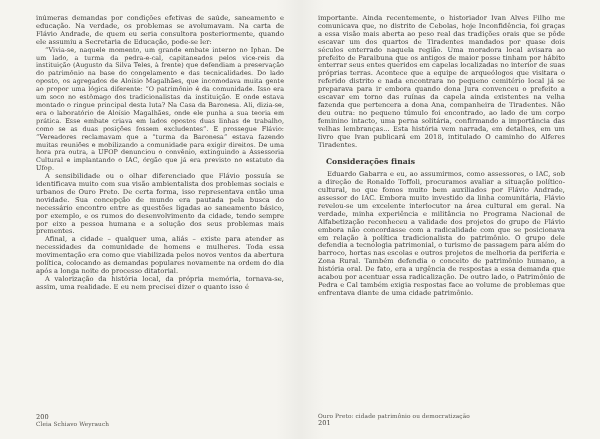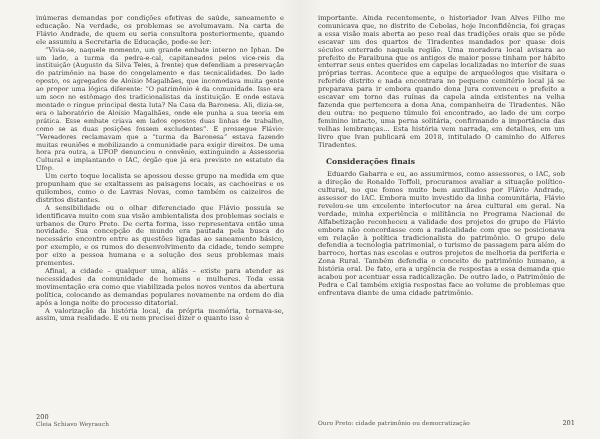--- a/index.html
+++ b/index.html
@@ -51,34 +51,33 @@
   .footer {
     position: absolute;
     bottom: 12px;
     display: flex;
     justify-content: space-between;
     align-items: baseline;
     font-size: 6px;
     color: #56544f;
   }
   .page.left  .footer { left: 36px; right: 16px; flex-direction: column; }
-  .page.right .footer { left: 18px; right: 25px; }
+  .page.right .footer { left: 18px; right: 17px; flex-direction: column; }
   .footer .page-number { font-size: 6.6px; color: #3f3e3a; }
   .footer .running { font-size: 5.8px; letter-spacing: 0.1px; }
 </style>
 </head>
 <body>
 
 <div class="spread">
 
   <div class="page left">
     <div class="page-text">
       <p class="para no-indent">inúmeras demandas por condições efetivas de saúde, saneamento e educação. Na verdade, os problemas se avolumavam. Na carta de Flávio Andrade, de quem eu seria consultora posteriormente, quando ele assumiu a Secretaria de Educação, pode-se ler:</p>
       <p class="para quote">“Vivia-se, naquele momento, um grande embate interno no Iphan. De um lado, a turma da pedra-e-cal, capitaneados pelos vice-reis da instituição (Augusto da Silva Teles, à frente) que defendiam a preservação do patrimônio na base do congelamento e das tecnicalidades. Do lado oposto, os agregados de Aloísio Magalhães, que incomodava muita gente ao propor uma lógica diferente: “O patrimônio é da comunidade. Isso era um soco no estômago dos tradicionalistas da instituição. E onde estava montado o ringue principal desta luta? Na Casa da Baronesa. Ali, dizia-se, era o laboratório de Aloísio Magalhães, onde ele punha a sua teoria em prática. Esse embate criava em lados opostos duas linhas de trabalho, como se as duas posições fossem excludentes”. E prossegue Flávio: “Vereadores reclamavam que a “turma da Baronesa” estava fazendo muitas reuniões e mobilizando a comunidade para exigir direitos. De uma hora pra outra, a UFOP denunciou o convênio, extinguindo a Assessoria Cultural e implantando o IAC, órgão que já era previsto no estatuto da Ufop.</p>
-      <p class="para">Um certo toque localista se apossou desse grupo na medida em que propunham que se exaltassem as paisagens locais, as cachoeiras e os quilombos, como o de Lavras Novas, como também os caizeiros de distritos distantes.</p>
       <p class="para">A sensibilidade ou o olhar diferenciado que Flávio possuía se identificava muito com sua visão ambientalista dos problemas sociais e urbanos de Ouro Preto. De certa forma, isso representava então uma novidade. Sua concepção de mundo era pautada pela busca do necessário encontro entre as questões ligadas ao saneamento básico, por exemplo, e os rumos do desenvolvimento da cidade, tendo sempre por eixo a pessoa humana e a solução dos seus problemas mais prementes.</p>
       <p class="para">Afinal, a cidade – qualquer uma, aliás – existe para atender as necessidades da comunidade de homens e mulheres. Toda essa movimentação era como que viabilizada pelos novos ventos da abertura política, colocando as demandas populares novamente na ordem do dia após a longa noite do processo ditatorial.</p>
       <p class="para">A valorização da história local, da própria memória, tornava-se, assim, uma realidade. E eu nem precisei dizer o quanto isso é</p>
     </div>
     <div class="footer">
       <span class="page-number">200</span>
       <span class="running">Cleia Schiavo Weyrauch</span>
     </div>
   </div>
 

